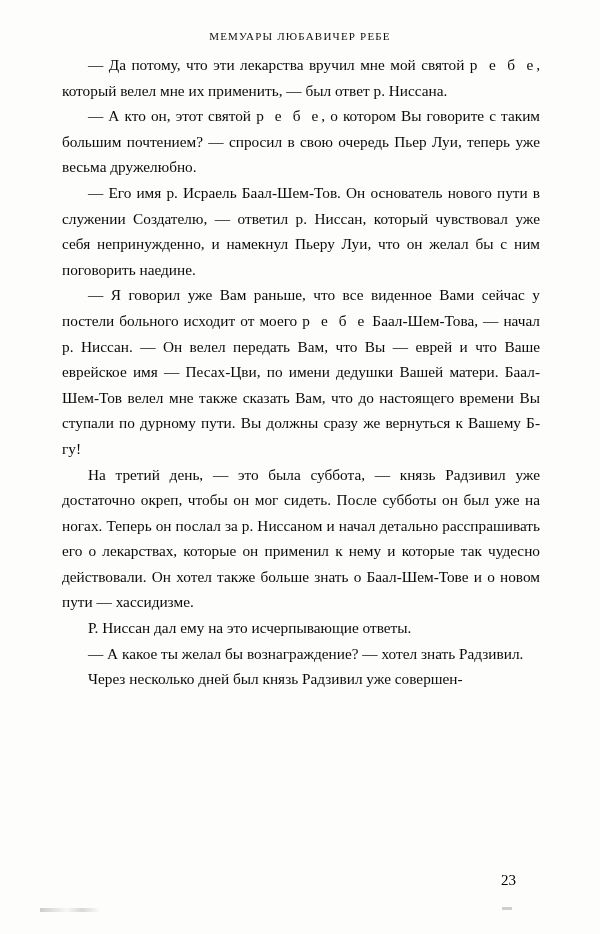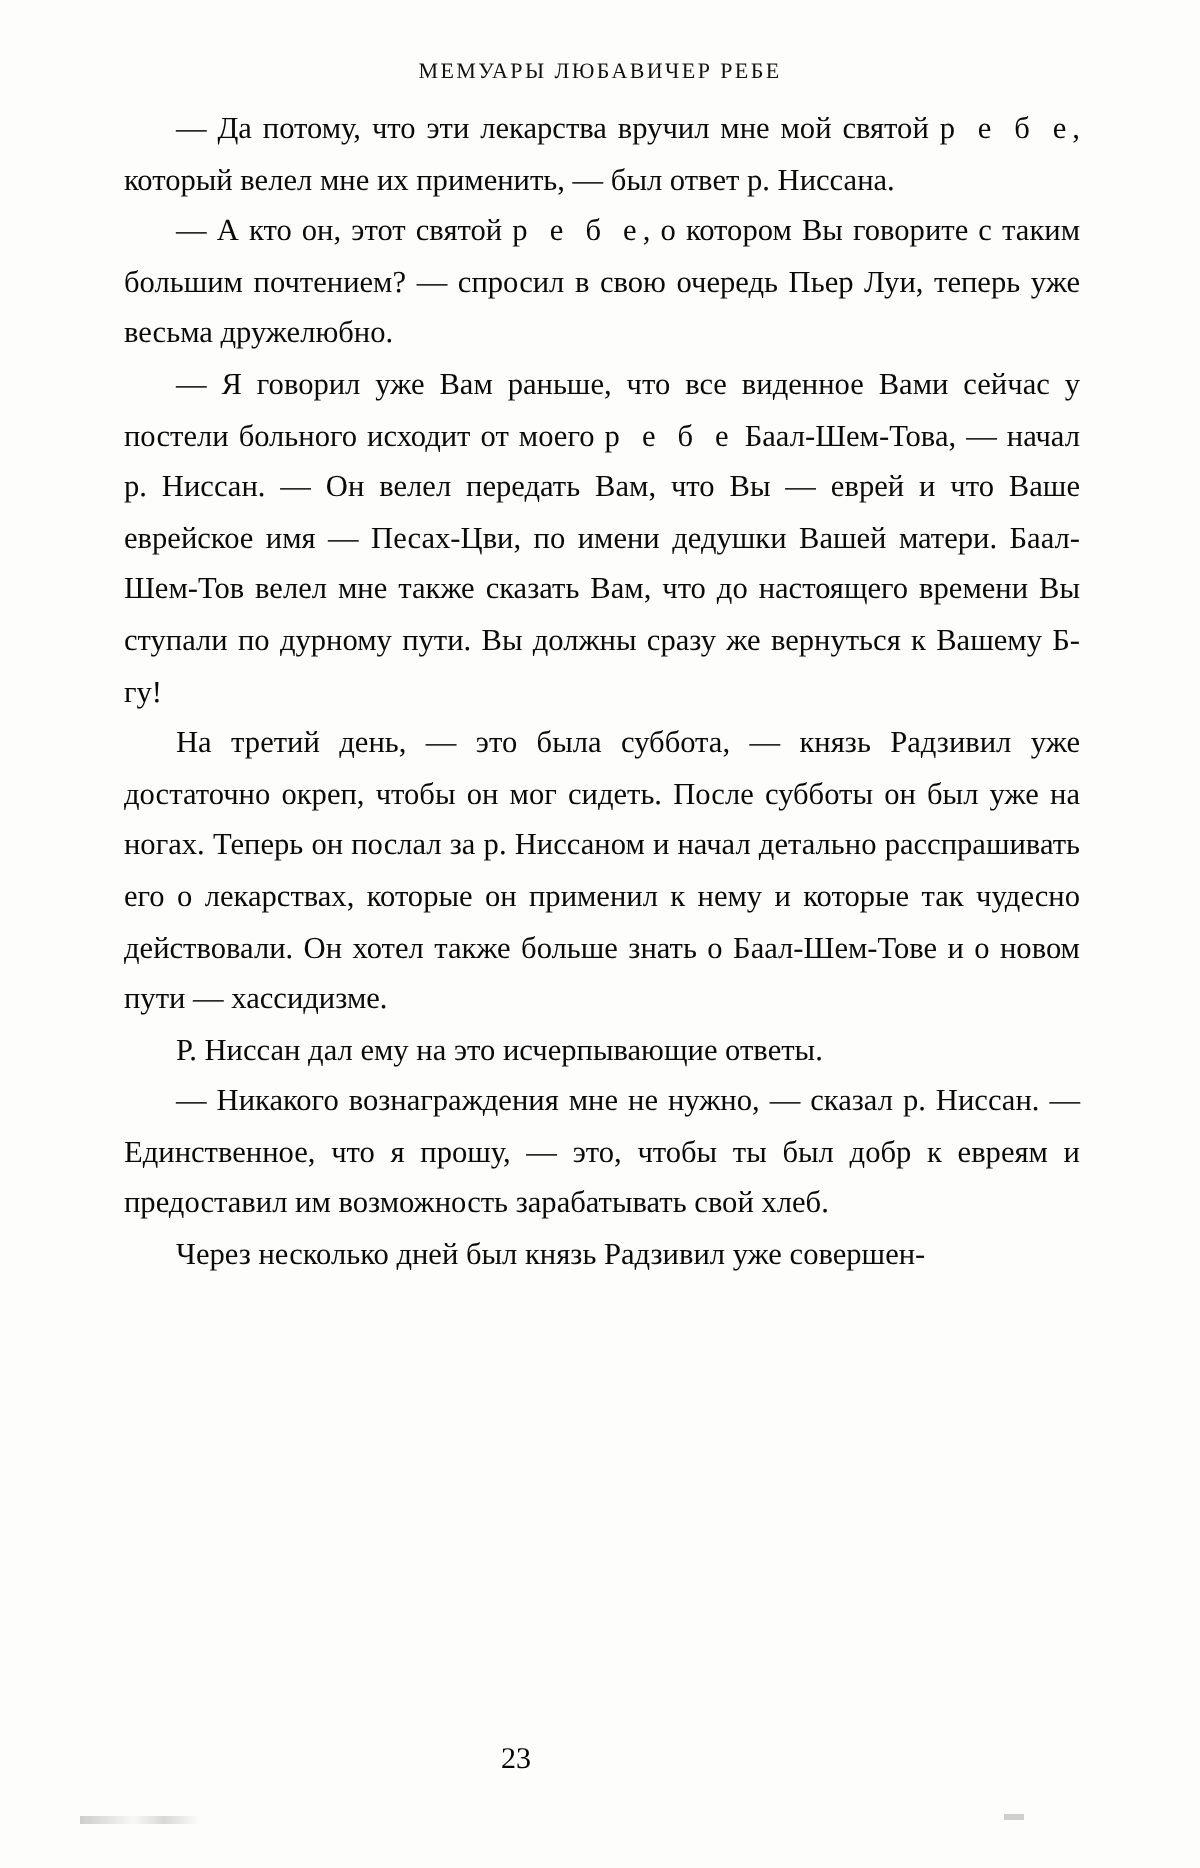--- a/index.html
+++ b/index.html
@@ -49,21 +49,21 @@
     text-indent: 26px;
   }
   .sp {
     letter-spacing: 3px;
   }
   .folio {
     position: absolute;
     top: 872px;
     left: 0;
     width: 516px;
-    text-align: center;
+    text-align: right;
     font-size: 15px;
     color: #000;
   }
   .edge-mark {
     position: absolute;
     bottom: 22px;
     left: 40px;
     width: 60px;
     height: 4px;
     background: linear-gradient(90deg, rgba(120,120,120,0.45) 0%, rgba(120,120,120,0.05) 45%, rgba(120,120,120,0.35) 70%, rgba(255,255,255,0) 100%);
@@ -81,24 +81,25 @@
 </head>
 <body>
 
 <div class="page">
 
   <div class="running-head">МЕМУАРЫ ЛЮБАВИЧЕР РЕБЕ</div>
 
   <div class="body-text">
     <p>— Да потому, что эти лекарства вручил мне мой святой <span class="sp">р е б е</span>, который велел мне их применить, — был ответ р. Ниссана.</p>
     <p>— А кто он, этот святой <span class="sp">р е б е</span>, о котором Вы говорите с таким большим почтением? — спросил в свою очередь Пьер Луи, теперь уже весьма дружелюбно.</p>
+    <p>— Его имя р. Исраель Баал-Шем-Тов. Он основатель нового пути в служении Создателю, — ответил р. Ниссан, который чувствовал уже себя непринужденно, и намекнул Пьеру Луи, что он желал бы с ним поговорить наедине.</p>
     <p>— Я говорил уже Вам раньше, что все виденное Вами сейчас у постели больного исходит от моего <span class="sp">р е б е</span> Баал-Шем-Това, — начал р. Ниссан. — Он велел передать Вам, что Вы — еврей и что Ваше еврейское имя — Песах-Цви, по имени дедушки Вашей матери. Баал-Шем-Тов велел мне также сказать Вам, что до настоящего времени Вы ступали по дурному пути. Вы должны сразу же вернуться к Вашему Б-гу!</p>
     <p>На третий день, — это была суббота, — князь Радзивил уже достаточно окреп, чтобы он мог сидеть. После субботы он был уже на ногах. Теперь он послал за р. Ниссаном и начал детально расспрашивать его о лекарствах, которые он применил к нему и которые так чудесно действовали. Он хотел также больше знать о Баал-Шем-Тове и о новом пути — хассидизме.</p>
     <p>Р. Ниссан дал ему на это исчерпывающие ответы.</p>
-    <p>— Никакого вознаграждения мне не нужно, — сказал р. Ниссан. — Единственное, что я прошу, — это, чтобы ты был добр к евреям и предоставил им возможность зарабатывать свой хлеб.</p>
+    <p>— А какое ты желал бы вознаграждение? — хотел знать Радзивил.</p>
     <p>Через несколько дней был князь Радзивил уже совершен-</p>
   </div>
 
   <div class="folio">23</div>
 
   <div class="edge-mark"></div>
   <div class="edge-mark2"></div>
 </div>
 
 </body></html>

